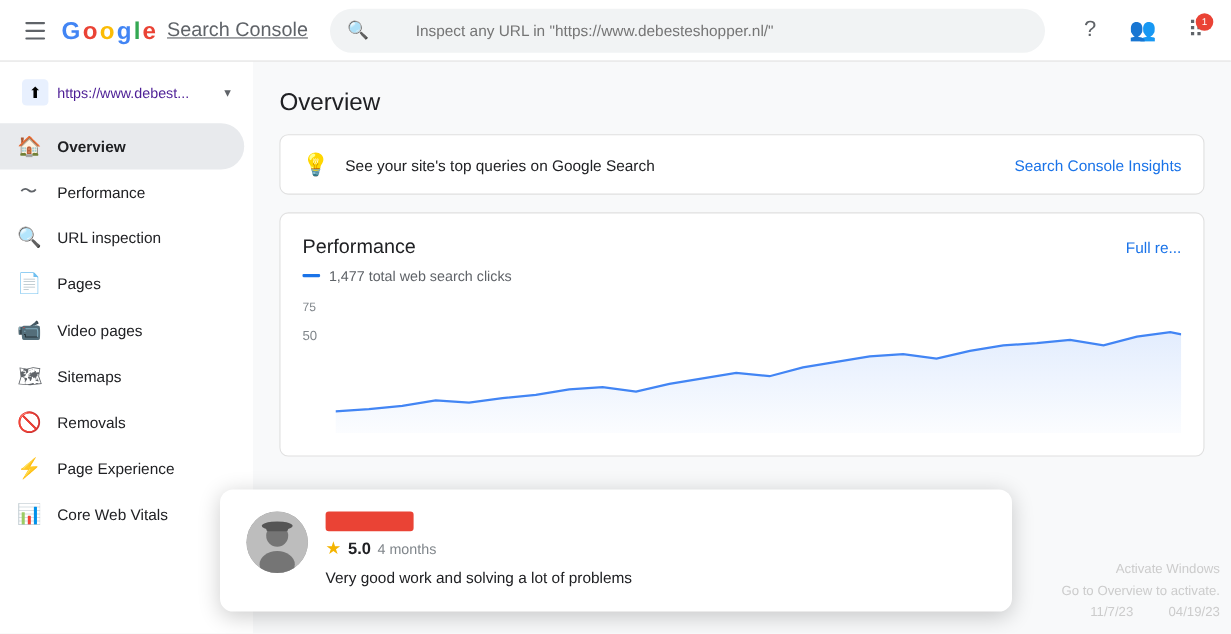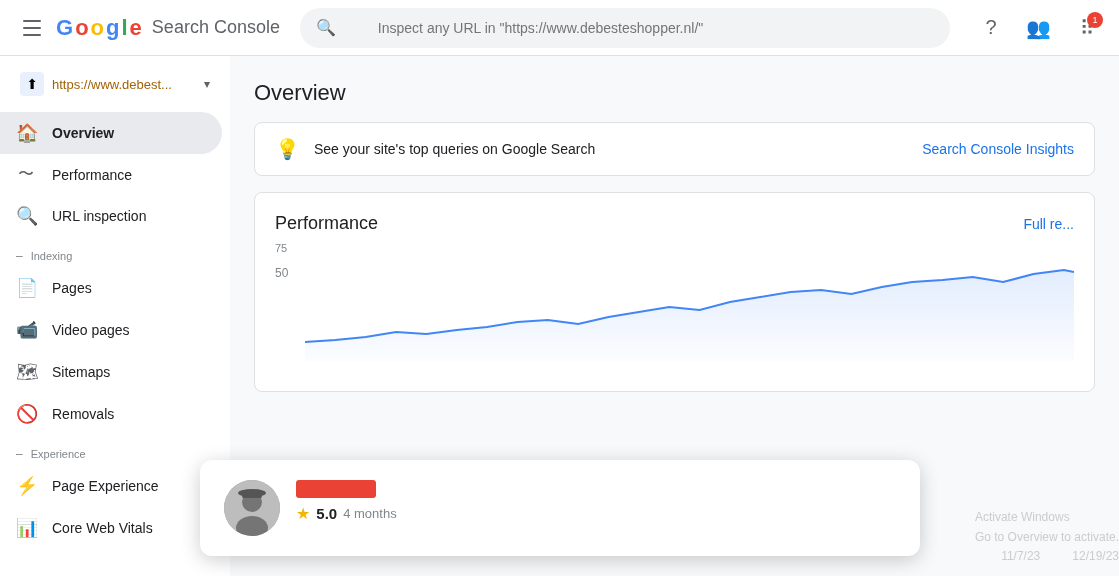--- a/index.html
+++ b/index.html
@@ -38,20 +38,21 @@
     .logo-o1 { color: #ea4335; font-size: 22px; font-weight: 700; font-family: Arial; }
     .logo-o2 { color: #fbbc05; font-size: 22px; font-weight: 700; font-family: Arial; }
     .logo-g2 { color: #4285f4; font-size: 22px; font-weight: 700; font-family: Arial; }
     .logo-l { color: #34a853; font-size: 22px; font-weight: 700; font-family: Arial; }
     .logo-e { color: #ea4335; font-size: 22px; font-weight: 700; font-family: Arial; }
     .app-title {
       font-size: 18px;
       color: #5f6368;
       font-weight: 400;
       margin-left: 6px;
+      text-decoration: underline;
     }
     .search-bar {
       display: flex;
       align-items: center;
       background: #f1f3f4;
       border-radius: 24px;
       padding: 0 16px;
       height: 40px;
       flex: 1;
       max-width: 650px;
@@ -118,21 +119,21 @@
       border-radius: 4px;
       margin: 0 8px 8px 8px;
     }
     .property-icon {
       width: 24px; height: 24px;
       background: #e8f0fe;
       border-radius: 4px;
       display: flex; align-items: center; justify-content: center;
       font-size: 14px;
     }
-    .property-name { font-size: 13px; color: #a16207; flex: 1; }
+    .property-name { font-size: 13px; color: #4c1d95; flex: 1; }
     .property-chevron { color: #5f6368; font-size: 12px; }
     .nav-item {
       display: flex;
       align-items: center;
       gap: 16px;
       padding: 10px 16px;
       cursor: pointer;
       border-radius: 0 24px 24px 0;
       margin-right: 8px;
       font-size: 14px;
@@ -268,20 +269,22 @@
     .star { color: #f4b400; font-size: 16px; }
     .rating-value { font-size: 15px; font-weight: 600; color: #202124; }
     .rating-time { font-size: 13px; color: #80868b; }
     .review-text { font-size: 14px; color: #202124; line-height: 1.5; }
 
     
     .windows-watermark {
       position: absolute;
       bottom: 10px;
       right: 0;
+      text-align: right;
+      padding-right: 10px;
       color: #ccc;
       font-size: 12px;
       line-height: 1.6;
       z-index: 5;
     }
   </style>
 </head>
 <body>
 
 <div class="header">
@@ -337,39 +340,37 @@
     <div class="nav-item">
       <span class="nav-icon" style="font-size:16px;font-style:normal;">〜</span>
       <span>Performance</span>
     </div>
 
     <div class="nav-item">
       <span class="nav-icon">🔍</span>
       <span>URL inspection</span>
     </div>
 
-    <div class="nav-section-label">Indexing</div>
     <div class="nav-item">
       <span class="nav-icon">📄</span>
       <span>Pages</span>
     </div>
     <div class="nav-item">
       <span class="nav-icon">📹</span>
       <span>Video pages</span>
     </div>
     <div class="nav-item">
       <span class="nav-icon">🗺</span>
       <span>Sitemaps</span>
     </div>
     <div class="nav-item">
       <span class="nav-icon">🚫</span>
       <span>Removals</span>
     </div>
 
-    <div class="nav-section-label">Experience</div>
     <div class="nav-item">
       <span class="nav-icon">⚡</span>
       <span>Page Experience</span>
     </div>
     <div class="nav-item">
       <span class="nav-icon">📊</span>
       <span>Core Web Vitals</span>
     </div>
   </div>
 
@@ -379,20 +380,24 @@
     <div class="banner">
       <span class="banner-icon">💡</span>
       <span class="banner-text">See your site's top queries on Google Search</span>
       <span class="banner-link">Search Console Insights</span>
     </div>
 
     <div class="performance-card">
       <div class="card-header">
         <span class="card-title">Performance</span>
         <span class="card-link">Full re...</span>
+      </div>
+      <div class="metric-line">
+        <div class="metric-dash"></div>
+        <span class="metric-text">1,477 total web search clicks</span>
       </div>
       <div class="chart-area">
         <span class="chart-label">75</span>
         <span class="chart-label-2">50</span>
         <svg class="chart-svg" viewBox="0 0 760 100" preserveAspectRatio="none">
           <defs>
             <linearGradient id="chartGrad" x1="0" y1="0" x2="0" y2="1">
               <stop offset="0%" stop-color="#4285f4" stop-opacity="0.15"></stop>
               <stop offset="100%" stop-color="#4285f4" stop-opacity="0.02"></stop>
             </linearGradient>
@@ -417,23 +422,24 @@
       <rect x="18" y="10" width="20" height="8" rx="2" fill="#555"></rect>
     </svg>
   </div>
   <div class="reviewer-info">
     <div class="reviewer-name-bar"></div>
     <div class="reviewer-rating">
       <span class="star">★</span>
       <span class="rating-value">5.0</span>
       <span class="rating-time">4 months</span>
     </div>
+    <div class="review-text">Very good work and solving a lot of problems</div>
   </div>
 </div>
 
 <div class="windows-watermark">
   <div>Activate Windows</div>
   <div>Go to Overview to activate.</div>
   <div style="display:flex; gap:32px; justify-content:flex-end;">
     <span>11/7/23</span>
-    <span>12/19/23</span>
+    <span>04/19/23</span>
   </div>
 </div>
 
 </body></html>

